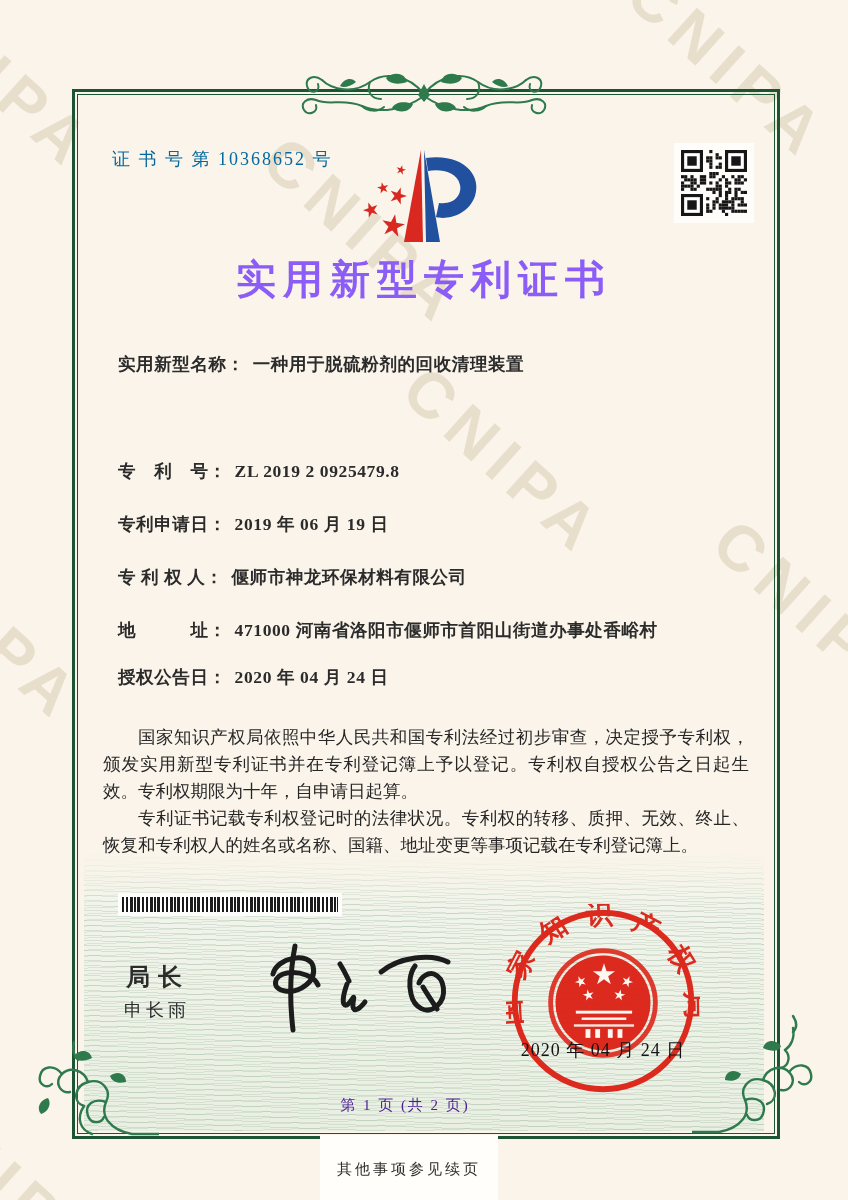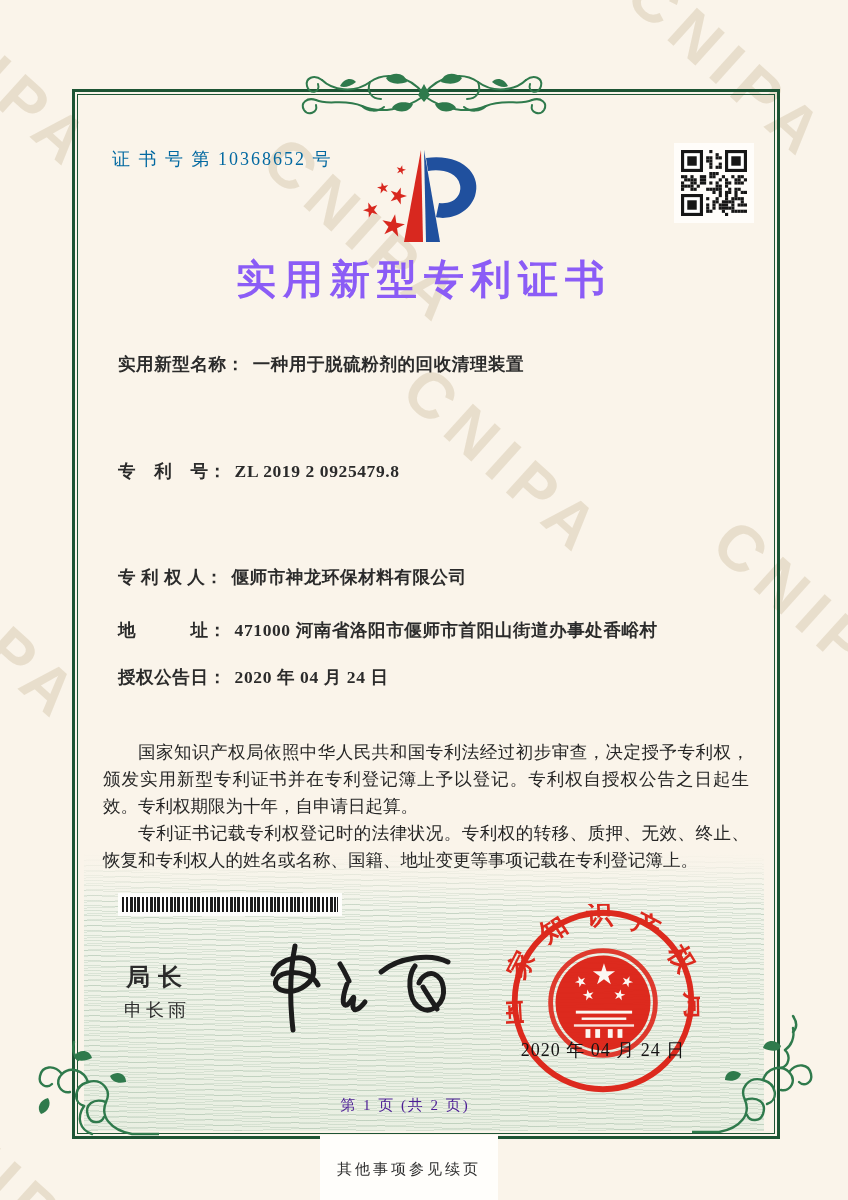--- a/index.html
+++ b/index.html
@@ -23,21 +23,21 @@
         background:linear-gradient(180deg,#faf4ea 0%,rgba(250,244,234,0) 100%);}
   .cert-no{position:absolute;left:112px;top:147px;font-size:18px;letter-spacing:2px;z-index:2;color:#0369a1;}
   .logo{position:absolute;left:360px;top:144px;width:132px;height:110px;z-index:2;}
   .qr{position:absolute;left:674px;top:143px;width:66px;height:66px;background:#fffdfa;
       padding:7px;z-index:2;}
   .title{position:absolute;left:0;right:0;top:252px;text-align:center;z-index:2;
          font-size:40px;font-weight:bold;letter-spacing:7px;color:#8b5cf6;}
   .row{position:absolute;left:118px;font-size:17.5px;z-index:2;white-space:nowrap;letter-spacing:0.6px;font-weight:bold;}
   .row .val{margin-left:8px;}
   .row .pair2{position:absolute;left:322px;top:0;}
-  .paras{position:absolute;left:103px;top:739px;width:646px;z-index:2;}
+  .paras{position:absolute;left:103px;top:724px;width:646px;z-index:2;}
   .paras p{margin:0;text-indent:2em;font-size:17.5px;line-height:27px;text-align:justify;color:#262626;}
   .barcode{position:absolute;left:118px;top:893px;width:224px;height:23px;background:#fdfdfb;z-index:2;}
   .bars{position:absolute;left:4px;right:4px;top:4px;bottom:4px;
         background:
           repeating-linear-gradient(90deg,rgba(20,20,20,0.95) 0 1px,rgba(0,0,0,0) 1px 5px),
           repeating-linear-gradient(90deg,#1c1c1c 0 2px,#ffffff 2px 4px);}
   .sig-title{position:absolute;left:126px;top:961px;font-size:24px;letter-spacing:8px;z-index:2;font-weight:bold;}
   .sig-name{position:absolute;left:124px;top:998px;font-size:18px;letter-spacing:4px;z-index:2;}
   .sig-script{position:absolute;left:243px;top:932px;z-index:2;}
   .seal{position:absolute;left:506px;top:904px;width:194px;height:194px;z-index:3;opacity:0.97;}
@@ -269,20 +269,23 @@
   </div>
 
   <div class="title">实用新型专利证书</div>
 
   <div class="row" style="top:352px">
     <span class="lbl">实用新型名称：</span><span class="val">一种用于脱硫粉剂的回收清理装置</span>
   </div>
   <div class="row" style="top:459px">
     <span class="lbl">专　利　号：</span><span class="val">ZL 2019 2 0925479.8</span>
   </div>
+  <div class="row" style="top:512px">
+    <span class="lbl">专利申请日：</span><span class="val">2019 年 06 月 19 日</span>
+  </div>
   <div class="row" style="top:565px">
     <span class="lbl">专 利 权 人：</span><span class="val">偃师市神龙环保材料有限公司</span>
   </div>
   <div class="row" style="top:618px">
     <span class="lbl">地　　　址：</span><span class="val">471000  河南省洛阳市偃师市首阳山街道办事处香峪村</span>
   </div>
   <div class="row" style="top:665px;width:640px">
     <span class="lbl">授权公告日：</span><span class="val">2020 年 04 月 24 日</span>
   </div>
 

